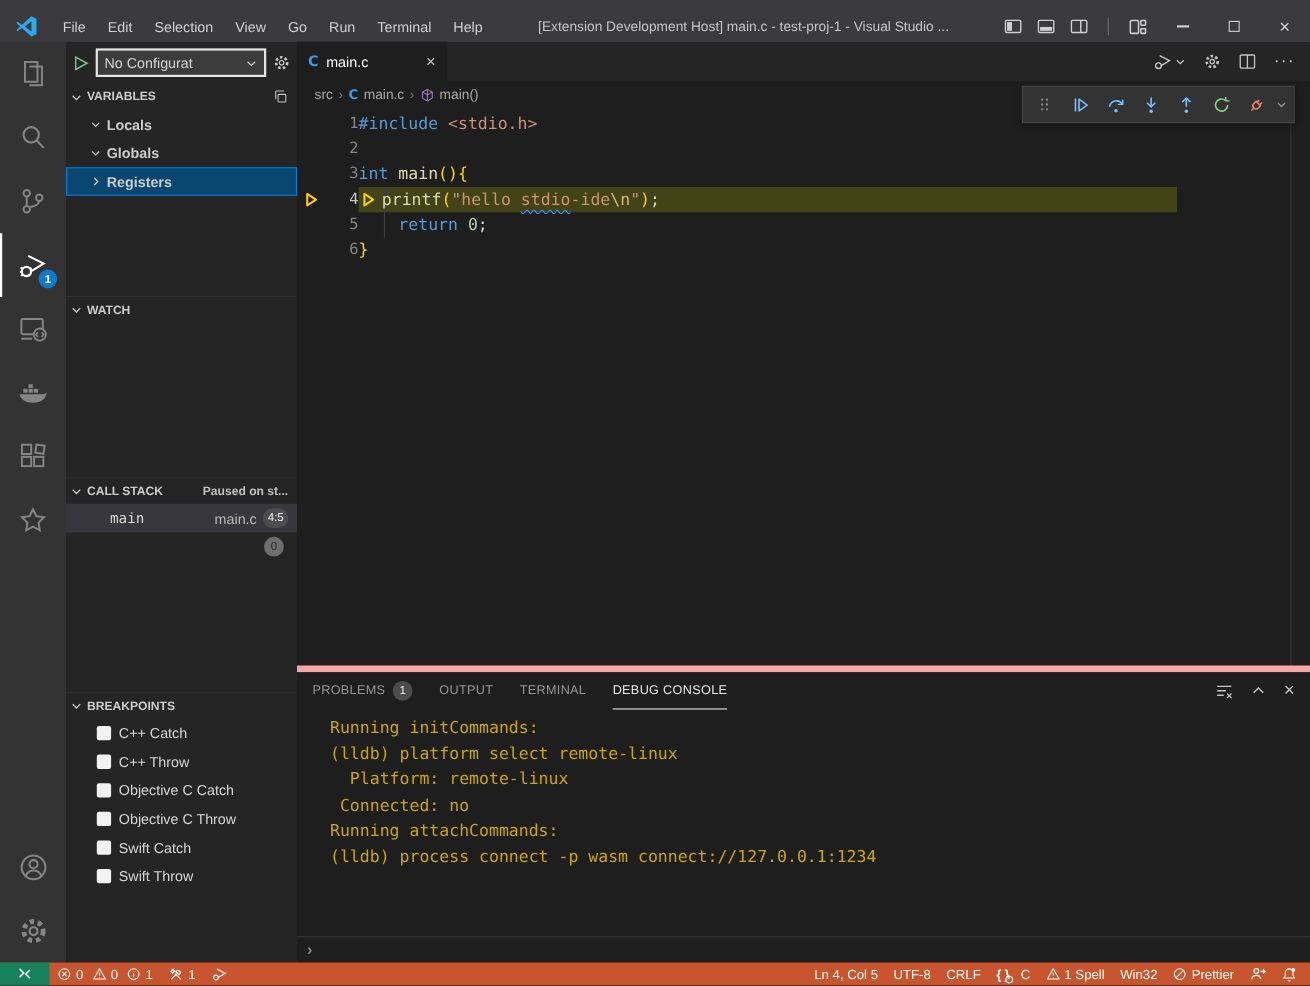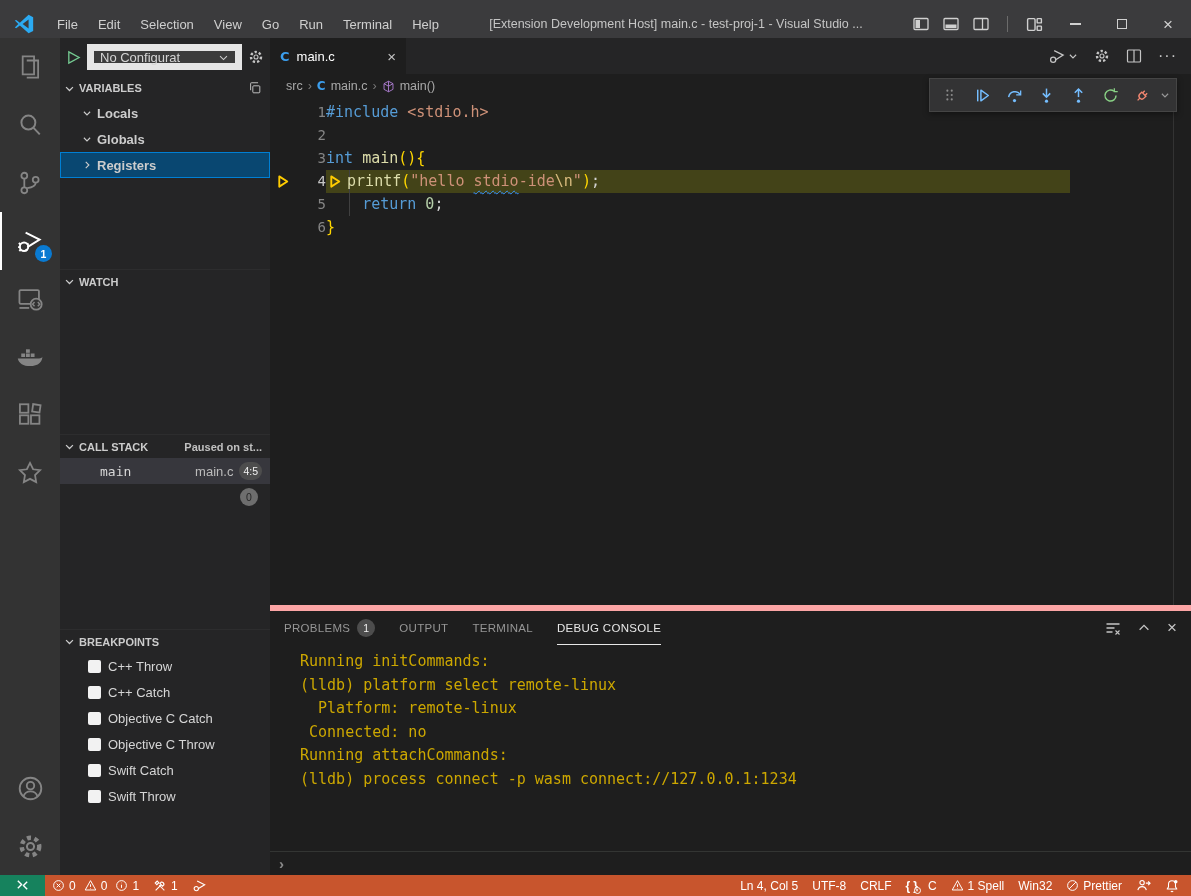--- a/index.html
+++ b/index.html
@@ -26,21 +26,21 @@
   .ab-cell{height:58px;display:flex;align-items:center;justify-content:center;position:relative;color:#858585}
   .ab-cell.active{color:#ffffff}
   .ab-indicator{position:absolute;left:0;top:0;width:2px;height:100%;background:#ffffff}
   .ab-badge{position:absolute;right:8px;bottom:8px;min-width:17px;height:17px;border-radius:9px;background:#0a7ad1;color:#fff;
             font-size:10.5px;display:flex;align-items:center;justify-content:center;font-weight:bold}
   .ab-bottom{margin-top:auto;display:flex;flex-direction:column}
 
   
   .sidebar{width:210px;background:#252526;display:flex;flex-direction:column;font-size:13px;overflow:hidden}
   .debug-config{height:38px;display:flex;align-items:center;padding:0 6px;gap:6px}
-  .cfg-select{flex:1;height:26px;background:#3c3c3c;border:7px solid #e5e5e5;display:flex;align-items:center;
+  .cfg-select{flex:1;height:26px;background:#3c3c3c;border:2px solid #e5e5e5;display:flex;align-items:center;
               padding:0 6px;color:#d4d4d4;gap:6px}
   .cfg-select .lbl{flex:1;white-space:nowrap;overflow:hidden}
   .sec-header{height:24px;display:flex;align-items:center;gap:4px;padding:0 8px 0 4px;font-weight:bold;font-size:11px;color:#cccccc;border-top:1px solid #2d2d2e}
   .sec-header .grow{flex:1}
   .tree-row{height:26px;display:flex;align-items:center;padding-left:22px;gap:5px;color:#cccccc}
   .tree-row.selected{background:#094771;border:1px solid #007fd4;padding-left:21px}
   .tree-row .t-lbl{font-weight:bold}
   .spacer{flex:0 0 auto}
   .stack-row{height:26px;display:flex;align-items:center;background:#37373d;padding:0 8px 0 40px;gap:6px}
   .stack-fn{font-family:"DejaVu Sans Mono",monospace;font-size:13px;color:#d8d8d8}
@@ -301,25 +301,25 @@
 
     <div class="spacer" style="height:120px"></div>
     <div class="sec-header">
       <svg width="11" height="11" viewBox="0 0 16 16">
           <path d="M3 6l5 5 5-5" fill="none" stroke="#cccccc" stroke-width="1.8"></path>
         </svg>
       <span>BREAKPOINTS</span>
     </div>
     <div class="bp-row">
       <span class="checkbox"></span>
-      <span>C++ Throw</span>
+      <span>C++ Catch</span>
     </div>
     <div class="bp-row">
       <span class="checkbox"></span>
-      <span>C++ Catch</span>
+      <span>C++ Throw</span>
     </div>
     <div class="bp-row">
       <span class="checkbox"></span>
       <span>Objective C Catch</span>
     </div>
     <div class="bp-row">
       <span class="checkbox"></span>
       <span>Objective C Throw</span>
     </div>
     <div class="bp-row">

